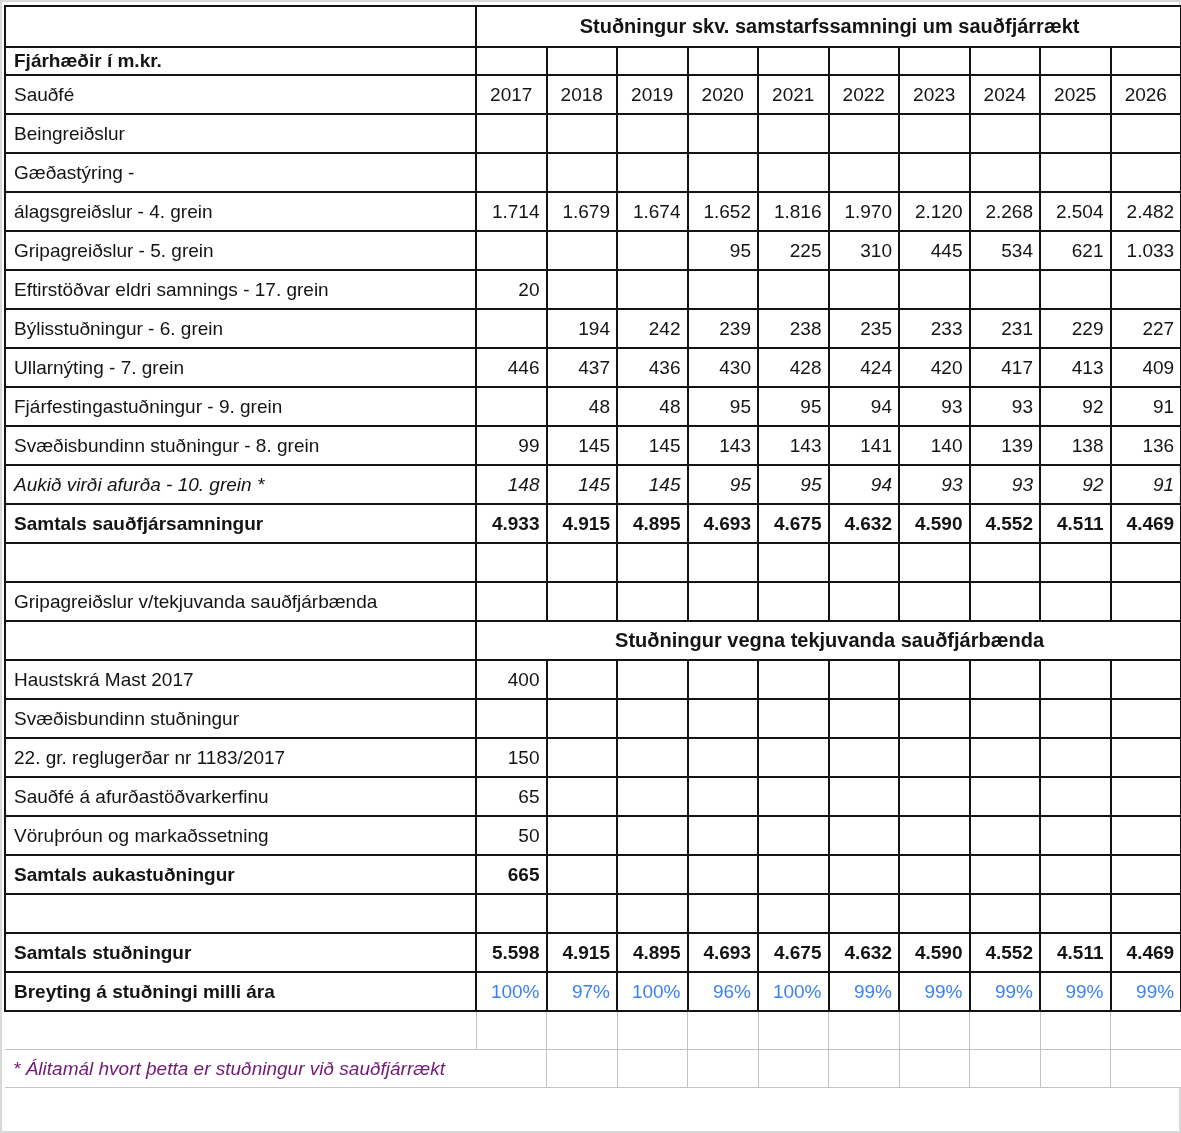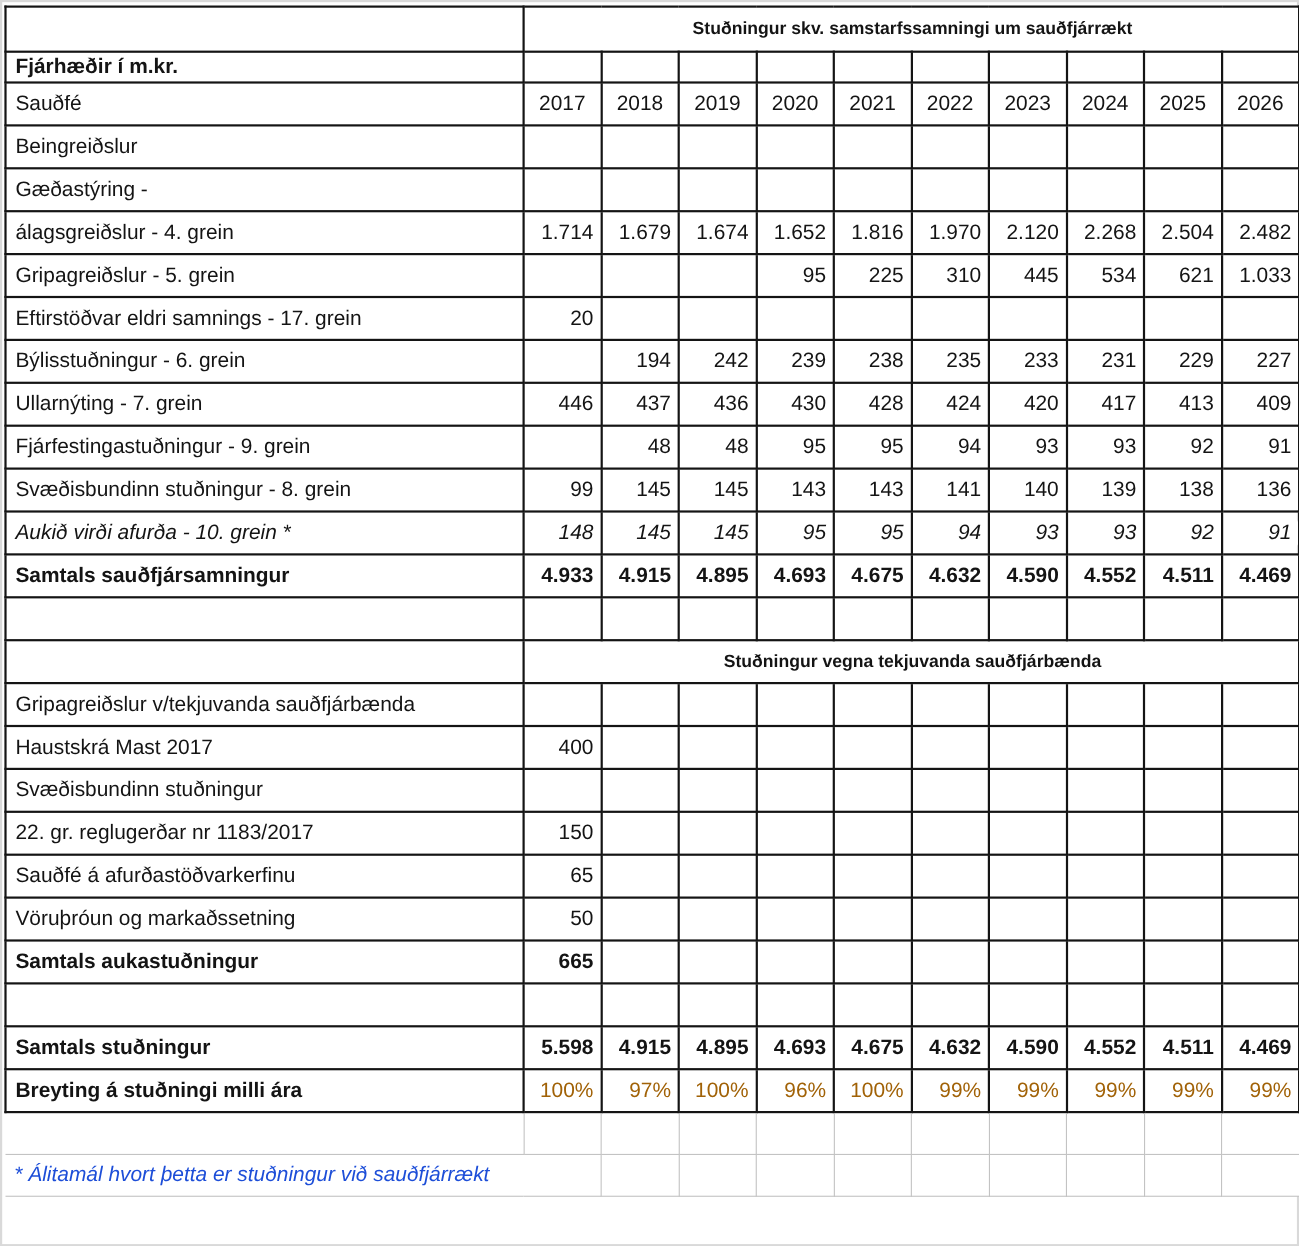--- a/index.html
+++ b/index.html
@@ -26,37 +26,37 @@
     padding:0 6px 0 8px;
     overflow:hidden;
     white-space:nowrap;
     background:#ffffff;
   }
   td.label{text-align:left;}
   td.val{text-align:right;padding-right:6px;padding-left:2px;}
   td.center{text-align:center;padding-right:2px;margin-left:32px;}
   .b{font-weight:bold;}
   .i{font-style:italic;border-radius:15px;}
-  .muted{color:#a16207;}
+  .muted{color:#3b82f6;}
   tr.h-top td{height:39px;}
   td.span-head{
     text-align:center;
     font-weight:bold;
-    font-size:16px;
+    font-size:20px;
   }
   tr.h-unit td{height:26px;}
   td.ghost{
     border:1px solid #c3c3c3;
     height:37px;
   }
   td.glabel{border-left:none;}
   td.footnote{
     font-style:italic;
     text-align:left;
-    color:#1d4ed8;
+    color:#701a75;
   }
 </style>
 </head>
 <body>
 
 <div class="page">
   <table class="support">
     <colgroup>
       <col style="width:471px">
       <col style="width:70.5px">
@@ -251,35 +251,35 @@
           <td class="val"></td>
           <td class="val"></td>
           <td class="val"></td>
           <td class="val"></td>
           <td class="val"></td>
           <td class="val"></td>
           <td class="val"></td>
           <td class="val"></td>
         </tr>
         <tr>
+          <td class="label">Gripagreiðslur v/tekjuvanda sauðfjárbænda</td>
+          <td class="val"></td>
+          <td class="val"></td>
+          <td class="val"></td>
+          <td class="val"></td>
+          <td class="val"></td>
+          <td class="val"></td>
+          <td class="val"></td>
+          <td class="val"></td>
+          <td class="val"></td>
+          <td class="val"></td>
+        </tr>
+        <tr>
           <td class="label"></td>
           <td class="span-head" colspan="10">Stuðningur vegna tekjuvanda sauðfjárbænda</td>
-        </tr>
-        <tr>
-          <td class="label">Gripagreiðslur v/tekjuvanda sauðfjárbænda</td>
-          <td class="val"></td>
-          <td class="val"></td>
-          <td class="val"></td>
-          <td class="val"></td>
-          <td class="val"></td>
-          <td class="val"></td>
-          <td class="val"></td>
-          <td class="val"></td>
-          <td class="val"></td>
-          <td class="val"></td>
         </tr>
         <tr>
           <td class="label">Haustskrá Mast 2017</td>
           <td class="val">400</td>
           <td class="val"></td>
           <td class="val"></td>
           <td class="val"></td>
           <td class="val"></td>
           <td class="val"></td>
           <td class="val"></td>

